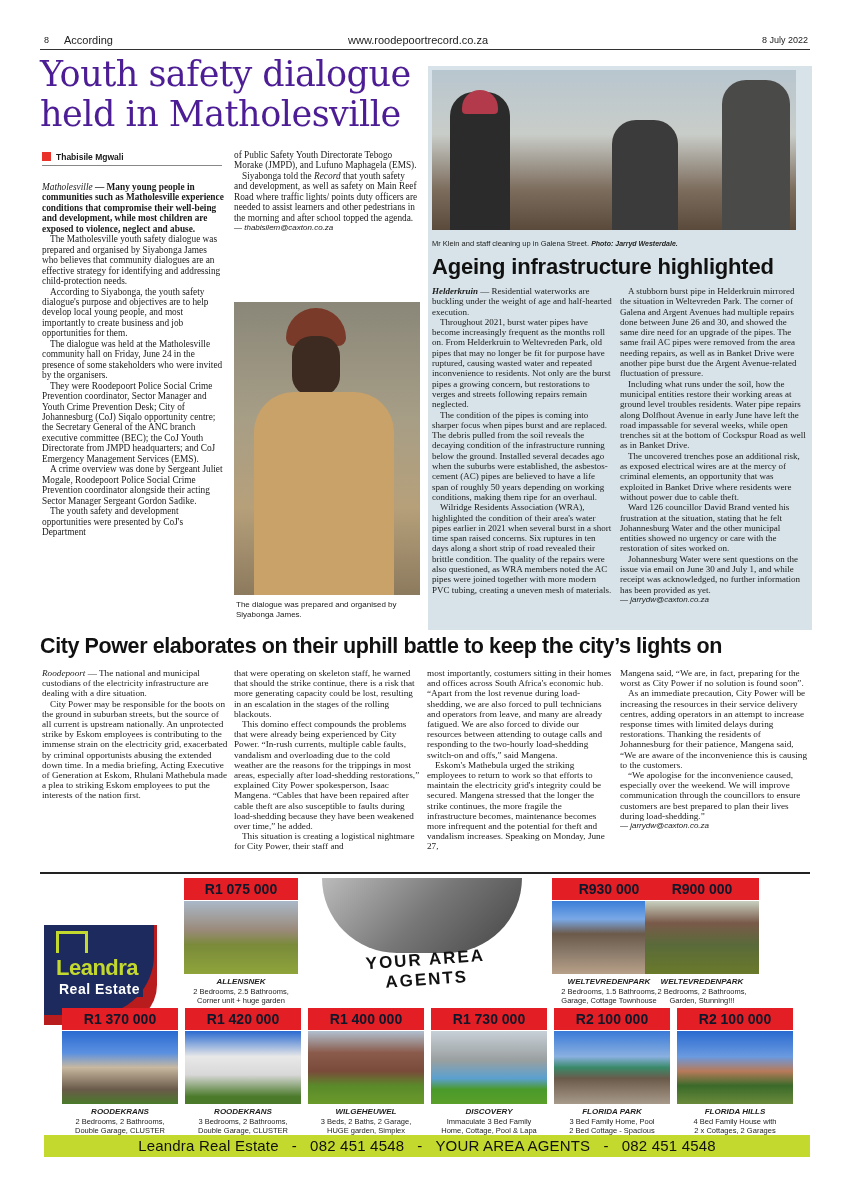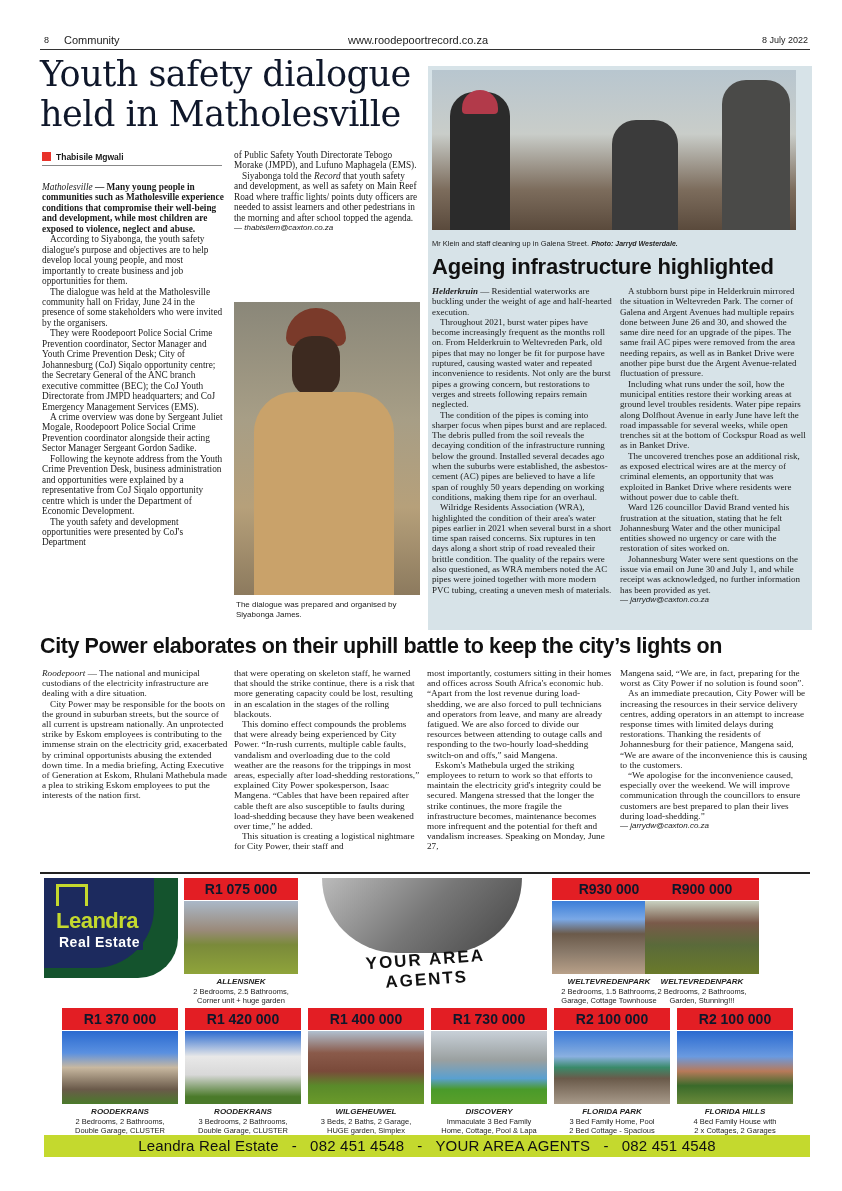--- a/index.html
+++ b/index.html
@@ -3,21 +3,21 @@
 <meta charset="utf-8">
 <style>
 *{box-sizing:border-box;margin:0;padding:0}
 body{width:842px;height:1191px;background:#fff;position:relative;overflow:hidden;font-family:"Liberation Serif",serif;color:#1a1a1a}
 .abs{position:absolute}
 .hdr{top:34px;left:40px;width:770px;height:16px;border-bottom:1.5px solid #333;font-family:"Liberation Sans",sans-serif;font-size:10px;color:#222}
 .hdr .pg{position:absolute;left:4px;top:1px;font-size:9px}
 .hdr .sec{position:absolute;left:24px;top:0;font-size:11px}
 .hdr .url{position:absolute;left:308px;top:0;font-size:11px}
 .hdr .date{position:absolute;right:2px;top:1px;font-size:9px}
-.h1{left:40px;top:54px;width:380px;font-family:"DejaVu Serif",serif;font-size:35px;line-height:40px;font-weight:normal;color:#0f172a;letter-spacing:-0.5px}
+.h1{left:40px;top:54px;width:380px;font-family:"DejaVu Serif",serif;font-size:35px;line-height:40px;font-weight:normal;color:#4c1d95;letter-spacing:-0.5px}
 .byline{left:42px;top:152px;width:180px;height:14px;border-bottom:1px solid #888;font-family:"Liberation Sans",sans-serif;font-size:8.5px;font-weight:bold}
 .byline .sq{display:inline-block;width:9px;height:9px;background:#e8322a;vertical-align:-1px;margin-right:5px}
 .col{font-size:9.3px;line-height:10.45px;text-align:left;color:#1a1a1a}
 .col p{text-indent:8px}
 .col p.lead{text-indent:0}
 .col .place{font-style:italic}
 .col .b{font-weight:bold}
 .sig{font-family:"Liberation Sans",sans-serif;font-style:italic;font-size:8px;text-indent:0 !important}
 .photo{background:#777;overflow:hidden}
 .cap{font-family:"Liberation Sans",sans-serif;font-size:8px;line-height:10px;color:#222}
@@ -28,37 +28,37 @@
 .price{background:#e31e24;color:#0f172a;font-family:"Liberation Sans",sans-serif;font-weight:bold;font-size:14px;text-align:center;height:22px;line-height:22px}
 .lst{font-family:"Liberation Sans",sans-serif;font-size:7.5px;line-height:9.5px;text-align:center;color:#222}
 .lst .sub{font-weight:bold;font-style:italic;font-size:8px}
 .footer{left:44px;top:1135px;width:766px;height:22px;background:#c4d92e;font-family:"Liberation Sans",sans-serif;font-size:15px;line-height:22px;text-align:center;color:#111;white-space:pre;letter-spacing:0.2px}
 </style>
 </head>
 <body>
 
 <div class="abs hdr">
   <span class="pg">8</span>
-  <span class="sec">Community</span>
+  <span class="sec">According</span>
   <span class="url">www.roodepoortrecord.co.za</span>
   <span class="date">8 July 2022</span>
 </div>
 
 <h1 class="abs h1">Youth safety dialogue held in Matholesville</h1>
 <div class="abs byline">
   <span class="sq"></span><span>Thabisile Mgwali</span>
 </div>
 
 <div class="abs col" style="left:42px;top:182px;width:182px">
   <p class="lead"><span class="place">Matholesville</span><span class="b"> — Many young people in communities such as Matholesville experience conditions that compromise their well-being and development, while most children are exposed to violence, neglect and abuse.</span></p>
+  <p>The Matholesville youth safety dialogue was prepared and organised by Siyabonga James who believes that community dialogues are an effective strategy for identifying and addressing child-protection needs.</p>
   <p>According to Siyabonga, the youth safety dialogue's purpose and objectives are to help develop local young people, and most importantly to create business and job opportunities for them.</p>
   <p>The dialogue was held at the Matholesville community hall on Friday, June 24 in the presence of some stakeholders who were invited by the organisers.</p>
   <p>They were Roodepoort Police Social Crime Prevention coordinator, Sector Manager and Youth Crime Prevention Desk; City of Johannesburg (CoJ) Siqalo opportunity centre; the Secretary General of the ANC branch executive committee (BEC); the CoJ Youth Directorate from JMPD headquarters; and CoJ Emergency Management Services (EMS).</p>
   <p>A crime overview was done by Sergeant Juliet Mogale, Roodepoort Police Social Crime Prevention coordinator alongside their acting Sector Manager Sergeant Gordon Sadike.</p>
-  <p>Following the keynote address from the Youth Crime Prevention Desk, business administration and opportunities were explained by a representative from CoJ Siqalo opportunity centre which is under the Department of Economic Development.</p>
   <p>The youth safety and development opportunities were presented by CoJ's Department</p>
 </div>
 
 <div class="abs col" style="left:234px;top:150px;width:186px">
   <p class="lead">of Public Safety Youth Directorate Tebogo Morake (JMPD), and Lufuno Maphagela (EMS).</p>
   <p><span>Siyabonga told the </span><i>Record</i><span> that youth safety and development, as well as safety on Main Reef Road where traffic lights/ points duty officers are needed to assist learners and other pedestrians in the morning and after school topped the agenda.</span></p>
   <p class="sig">— thabisilem@caxton.co.za</p>
 </div>
 
 <div class="abs photo" style="left:234px;top:302px;width:186px;height:293px;background:linear-gradient(180deg,#8a8779 0%,#a79e86 40%,#b6a07a 70%,#8c7a5e 100%)">
@@ -109,21 +109,21 @@
 </div>
 <div class="abs col" style="left:620px;top:668px;width:188px;font-size:9.2px;line-height:10.2px">
   <p class="lead">Mangena said, “We are, in fact, preparing for the worst as City Power if no solution is found soon”.</p>
   <p>As an immediate precaution, City Power will be increasing the resources in their service delivery centres, adding operators in an attempt to increase response times with limited delays during restorations. Thanking the residents of Johannesburg for their patience, Mangena said, “We are aware of the inconvenience this is causing to the customers.</p>
   <p>“We apologise for the inconvenience caused, especially over the weekend. We will improve communication through the councillors to ensure customers are best prepared to plan their lives during load-shedding.”</p>
   <p class="sig">— jarrydw@caxton.co.za</p>
 </div>
 
 <div class="abs rule" style="top:872px"></div>
 
-<div class="abs" style="left:44px;top:878px;width:134px;height:100px;background:#14532d;border-radius:0 0 40px 0;overflow:hidden">
+<div class="abs" style="left:44px;top:925px;width:113px;height:100px;background:#b91c1c;border-radius:0 0 40px 0;overflow:hidden">
   <div style="position:absolute;left:0;top:0;width:110px;height:90px;background:#1c2a5e;border-radius:0 0 60px 0"></div>
   <div style="position:absolute;left:12px;top:6px;width:32px;height:22px;border:3px solid #c4d92e;border-bottom:none;transform:skewX(0)"></div>
   <div style="position:absolute;left:12px;top:30px;font-family:'Liberation Sans',sans-serif;font-weight:bold;font-size:22px;color:#c4d92e;letter-spacing:-0.5px">Leandra</div>
   <div style="position:absolute;left:12px;top:56px;font-family:'Liberation Sans',sans-serif;font-weight:bold;font-size:14px;color:#fff;background:#1c2a5e;padding:0 3px;letter-spacing:0.5px">Real Estate</div>
 </div>
 
 <div class="abs" style="left:184px;top:878px;width:114px">
   <div class="price">R1 075 000</div>
   <div class="photo" style="height:73px;margin-top:1px;background:linear-gradient(180deg,#aab8c8 0%,#9a8a7a 40%,#7a8a3a 60%,#8fa43a 100%)"></div>
   <div class="lst" style="margin-top:3px">

